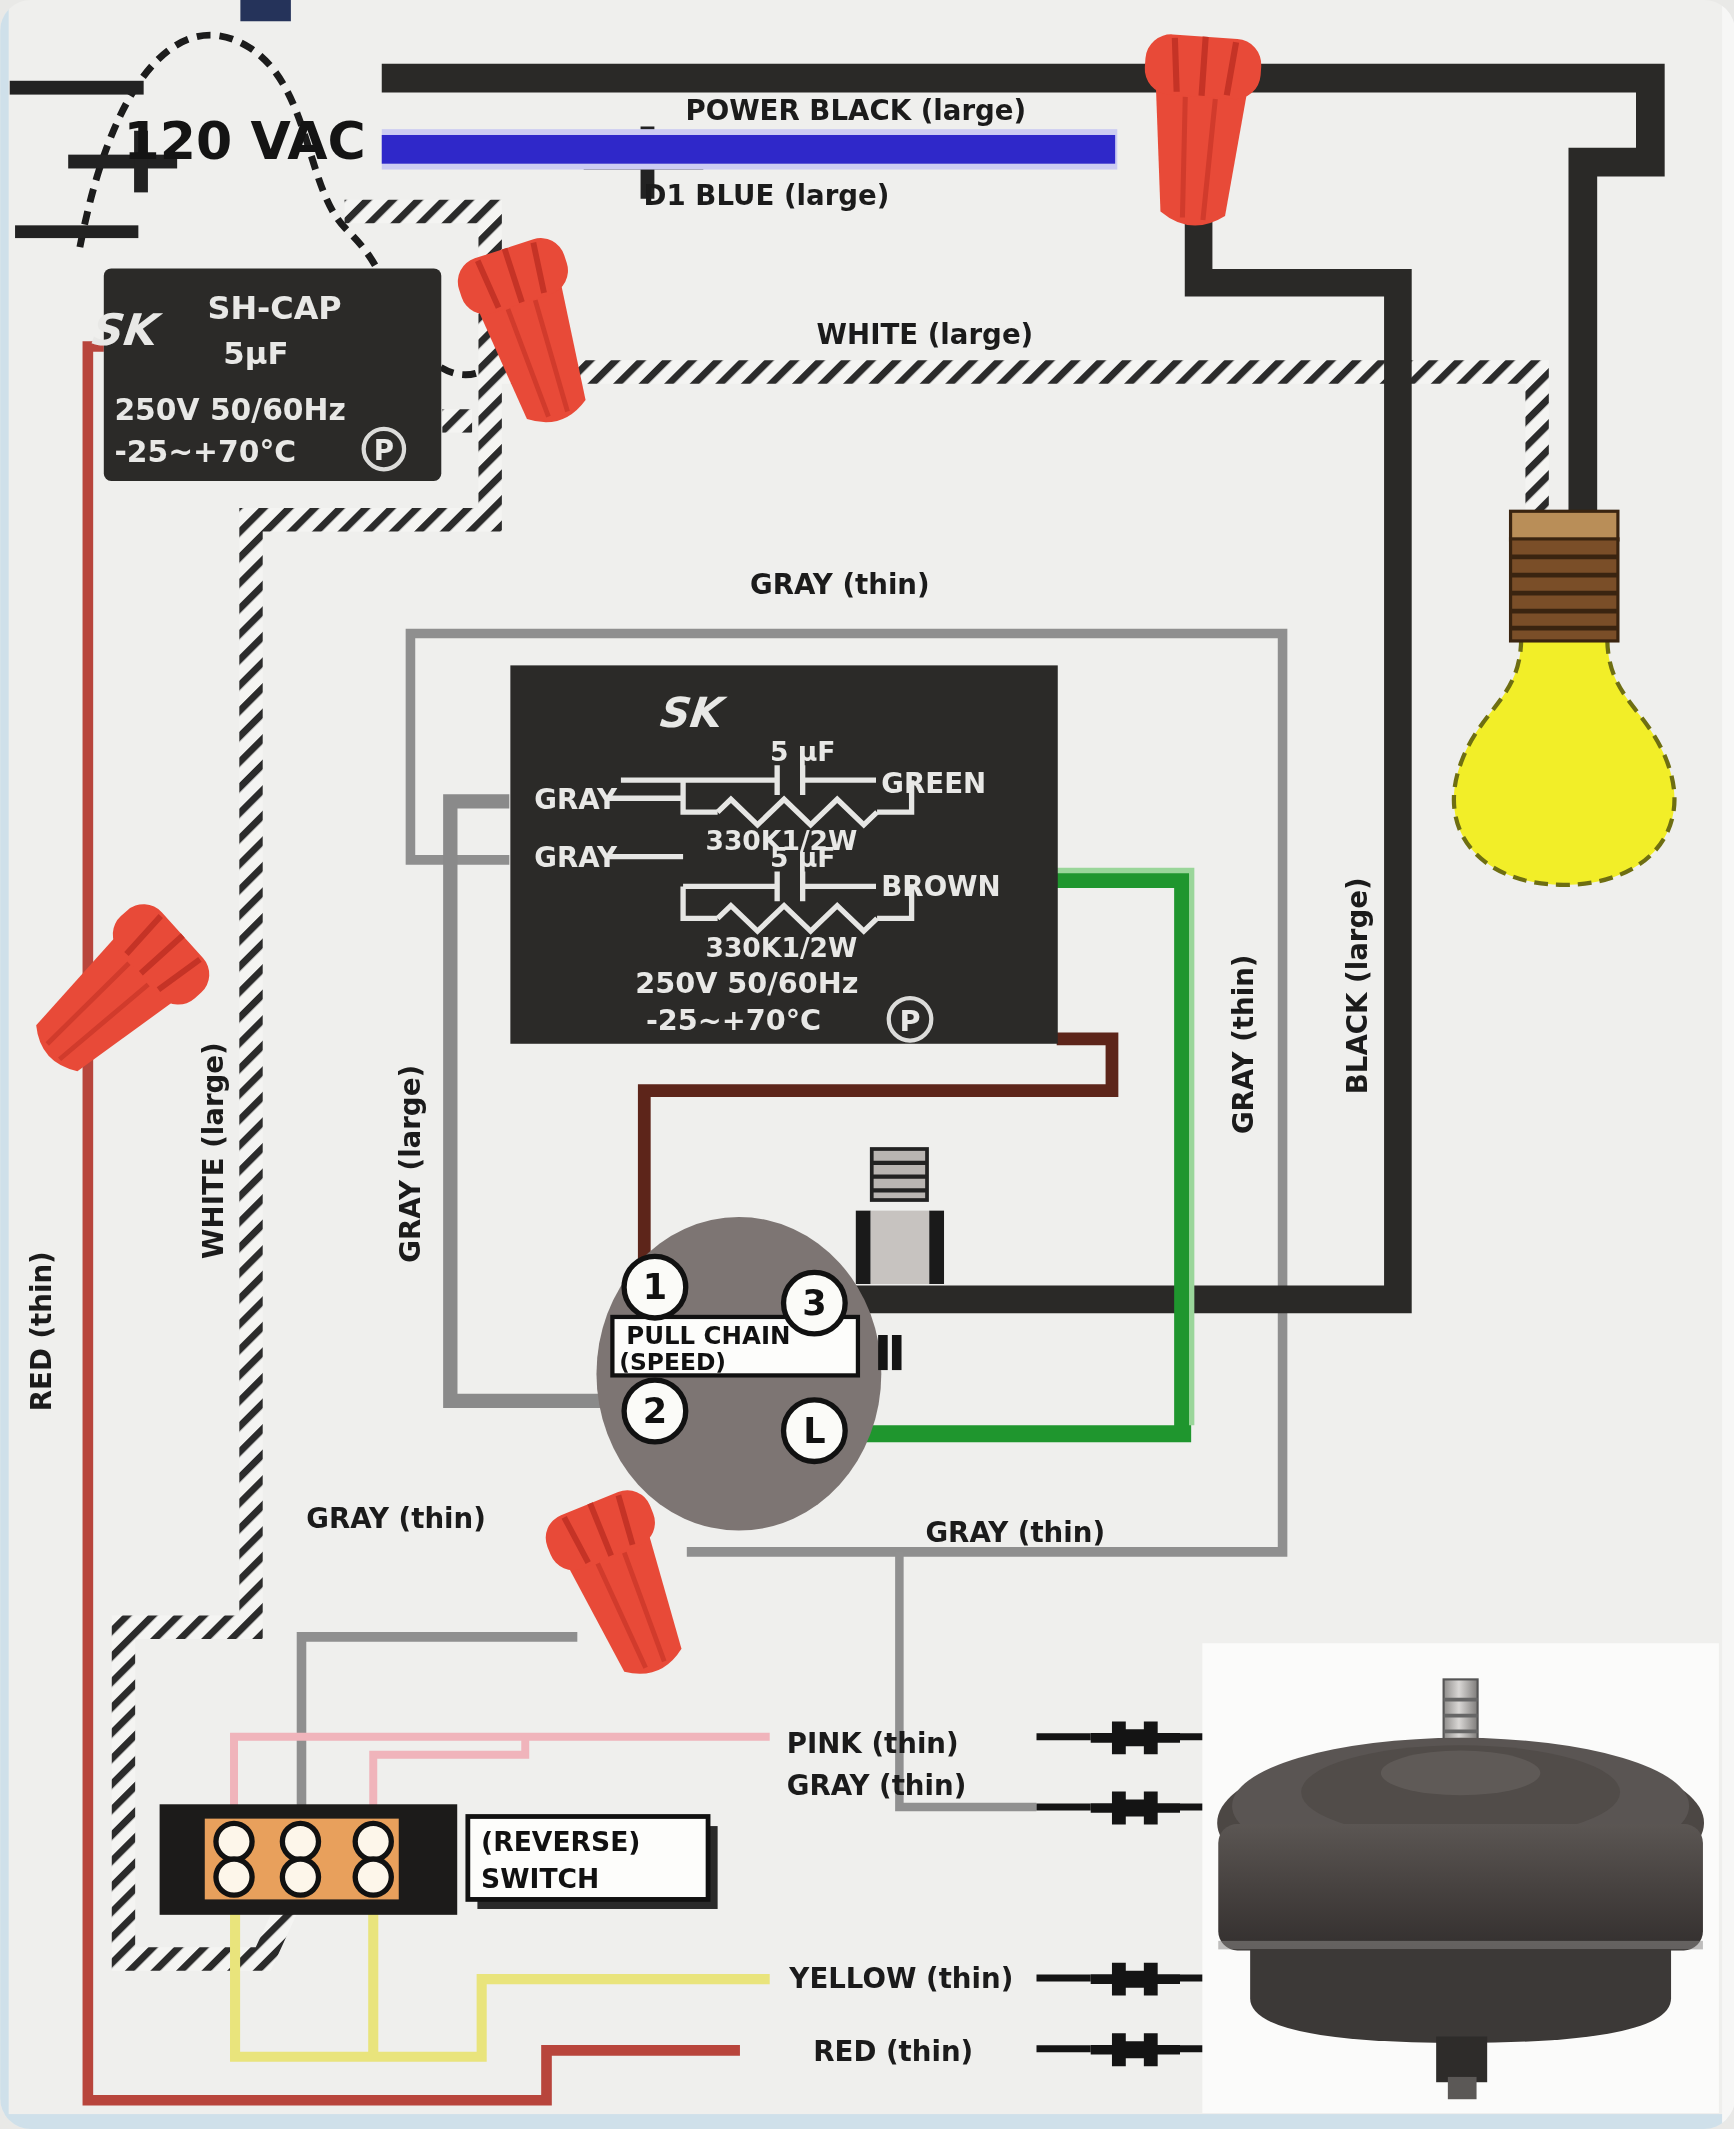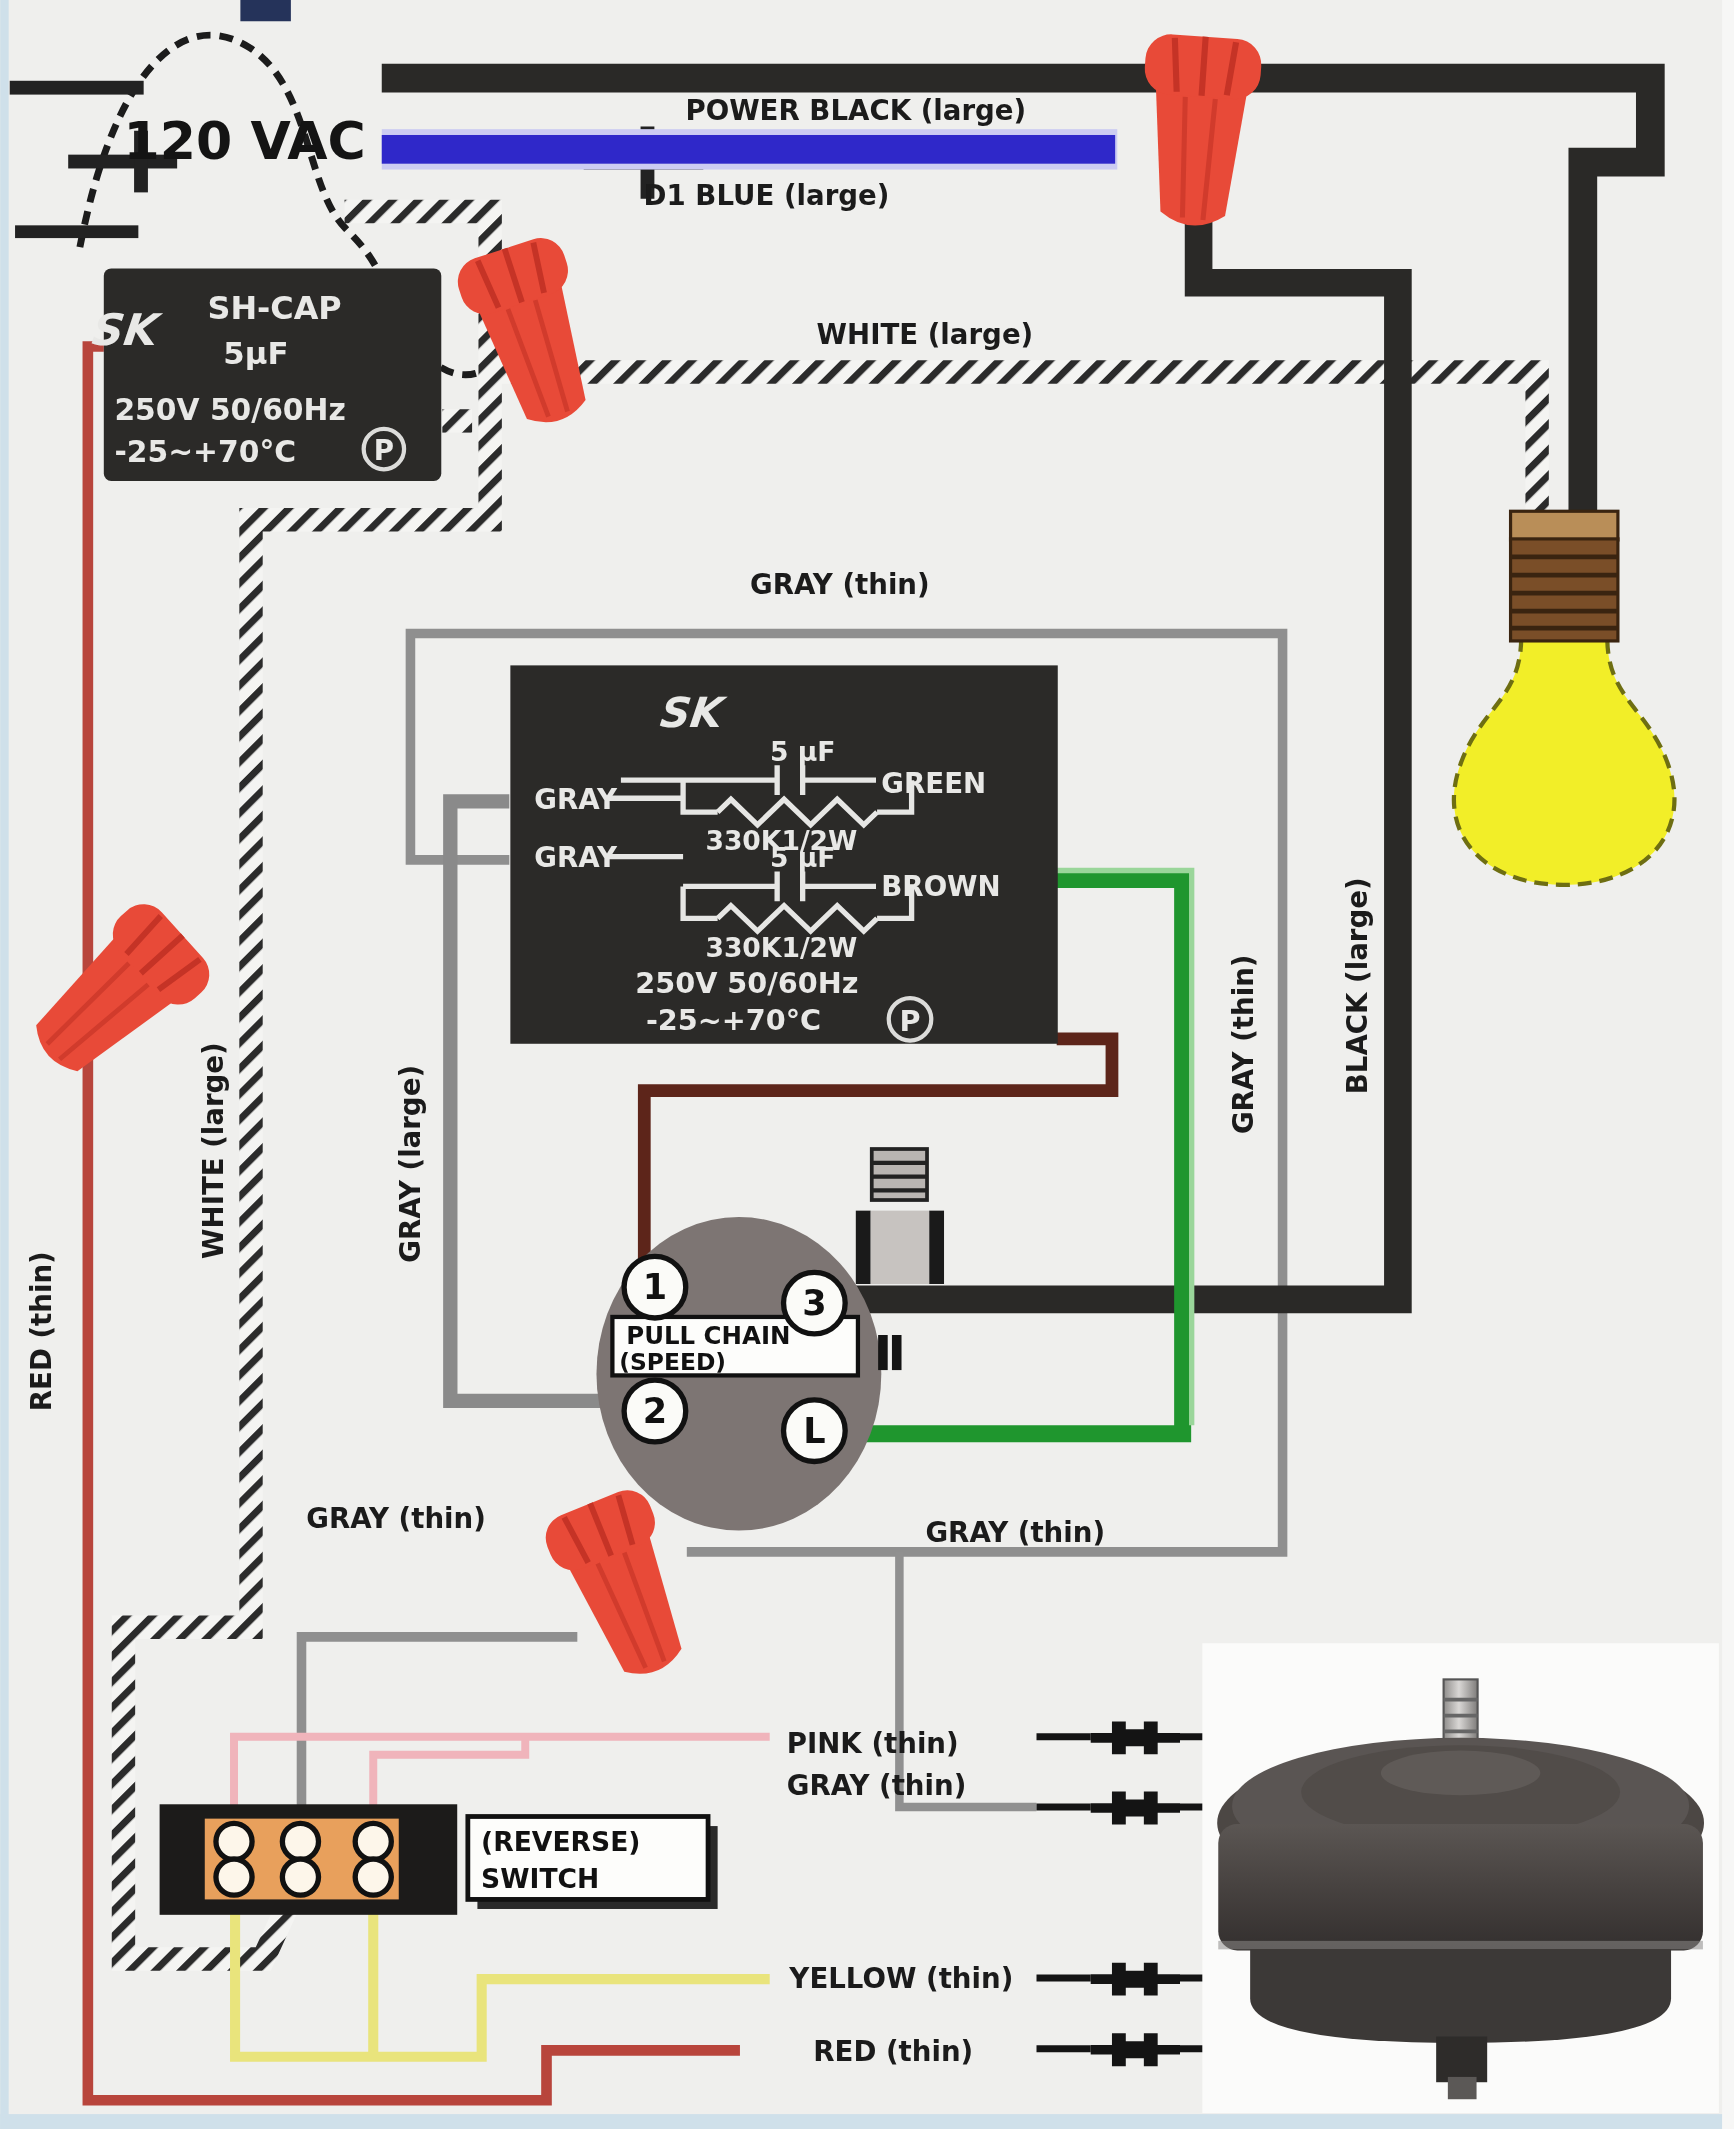--- a/index.html
+++ b/index.html
@@ -1,16 +1,16 @@
 <!DOCTYPE html>
 <html style="font-size:8.5px"><head>
 <meta charset="utf-8">
 <style>
   html,body{margin:0;padding:0;background:#e9e9e7;}
-  .stage{position:relative;width:1735px;height:2129px;background:#efefed;overflow:hidden;}
+  .stage{position:relative;width:1735px;height:2129px;background:#efefed;overflow:hidden;border-radius:31px;}
   svg{display:block;}
   text{font-family:"DejaVu Sans","Liberation Sans",sans-serif;}
   .lbl{font-weight:bold;fill:#1b1b1b;font-size:52px;}
   .biglbl{font-weight:bold;fill:#141414;font-size:98px;}
   .caplbl{font-weight:bold;fill:#e8e8e6;}
   .termnum{font-weight:bold;fill:#111;font-size:66px;}
 </style>
 </head>
 <body>
 

